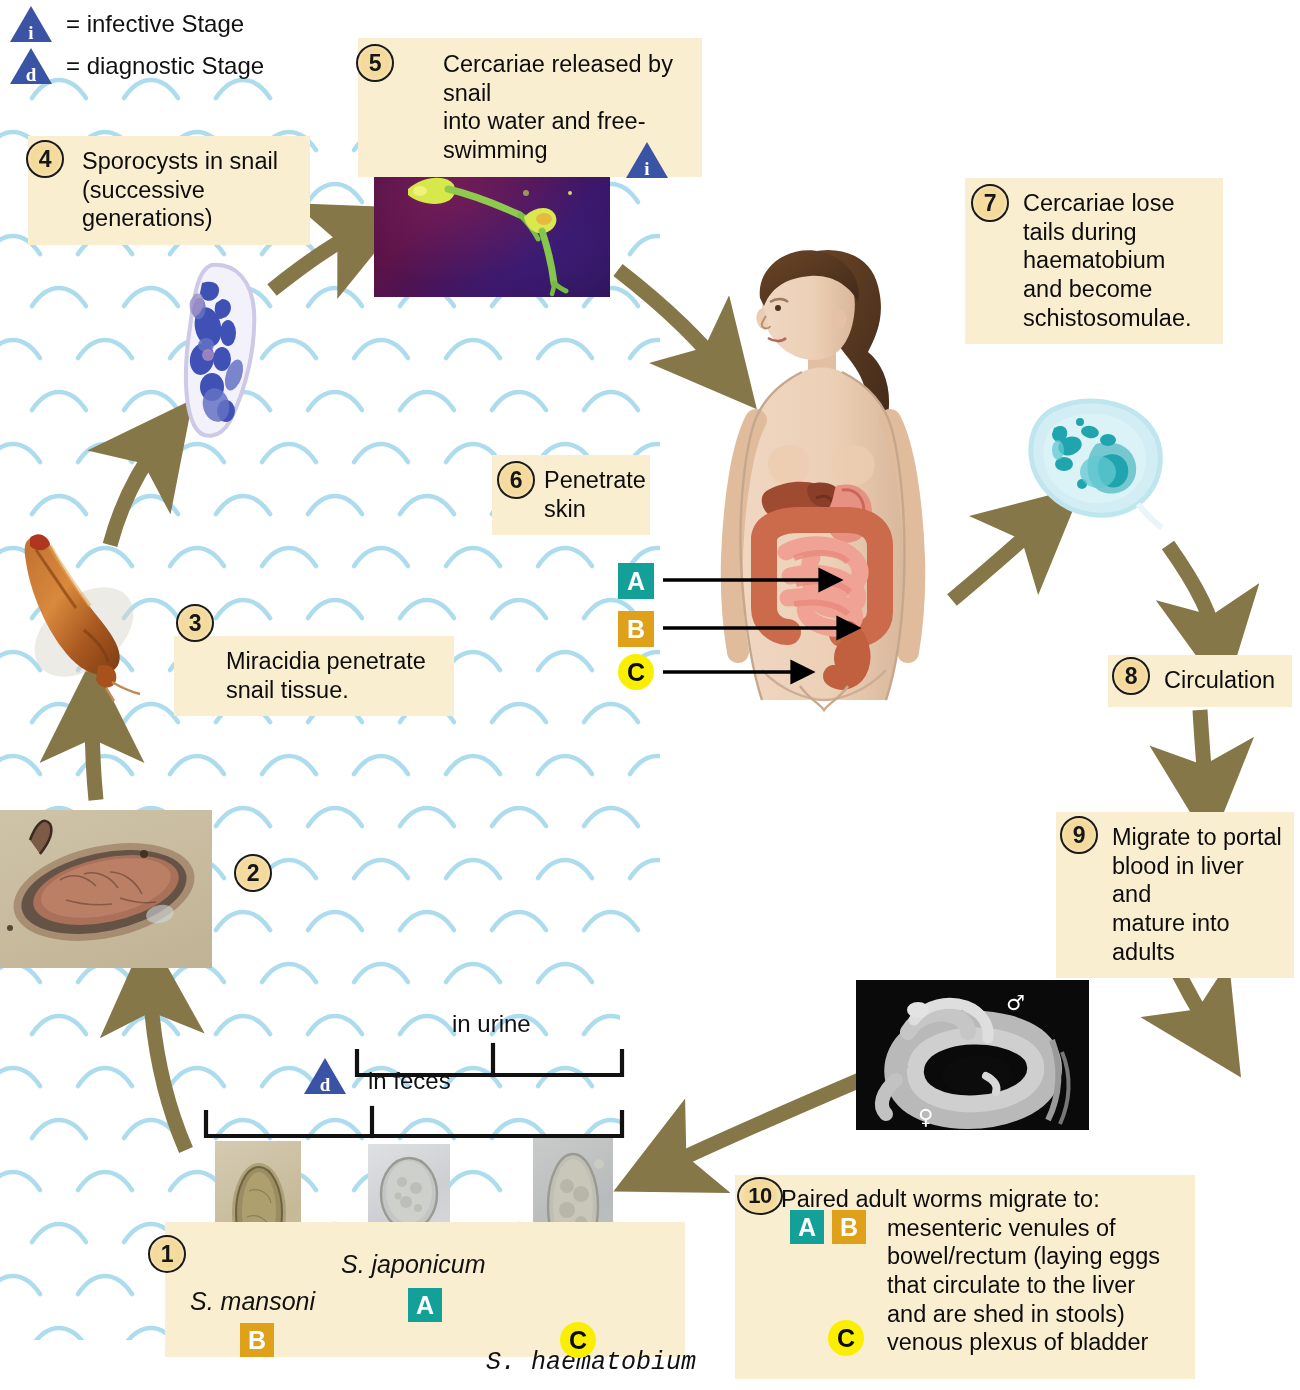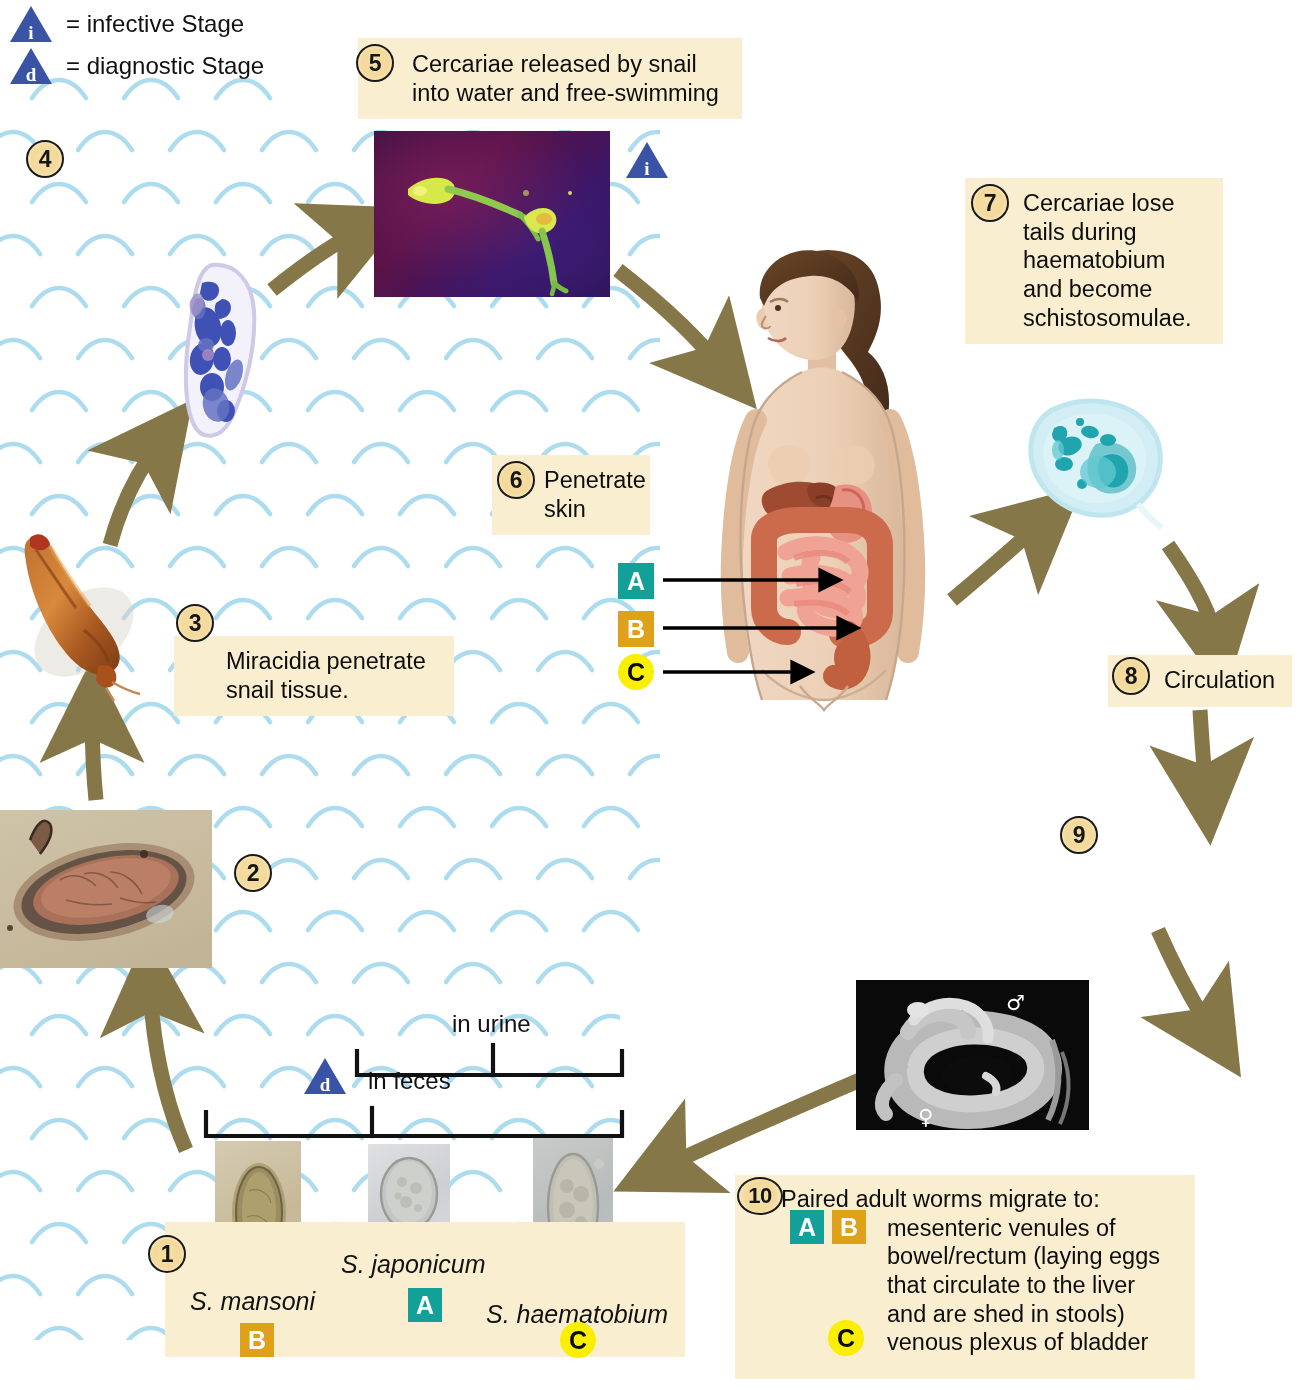--- a/index.html
+++ b/index.html
@@ -573,26 +573,31 @@
     </div>
     <div class="legend-text">= infective Stage</div>
   </div>
   <div class="legend-row" style="left:10px;top:48px;">
     <div class="tri">
       <span>d</span>
     </div>
     <div class="legend-text">= diagnostic Stage</div>
   </div>
 
-  <div class="box" style="left:358px;top:38px;width:384px;padding:12px 10px 12px 54px;">
+  <div class="box" style="left:358px;top:38px;width:344px;padding:12px 10px 12px 85px;">
     <span class="txt">Cercariae released by snail</span>
     <span class="txt">into water and free-swimming</span>
   </div>
   <div class="stepnum" style="left:356px;top:44px;">5</div>
 
+  <div class="box" style="left:28px;top:136px;width:282px;padding:11px 8px 12px 54px;">
+    <span class="txt">Sporocysts in snail</span>
+    <span class="txt">(successive</span>
+    <span class="txt">generations)</span>
+  </div>
   <div class="stepnum" style="left:26px;top:140px;">4</div>
 
   <div class="box" style="left:965px;top:178px;width:258px;padding:11px 8px 12px 58px;">
     <span class="txt">Cercariae lose</span>
     <span class="txt">tails during</span>
     <span class="txt">haematobium</span>
     <span class="txt">and become</span>
     <span class="txt">schistosomulae.</span>
   </div>
   <div class="stepnum" style="left:971px;top:184px;">7</div>
@@ -607,20 +612,25 @@
     <span class="txt">Miracidia penetrate</span>
     <span class="txt">snail tissue.</span>
   </div>
   <div class="stepnum" style="left:176px;top:604px;">3</div>
 
   <div class="box" style="left:1108px;top:655px;width:184px;padding:11px 8px 12px 56px;">
     <span class="txt">Circulation</span>
   </div>
   <div class="stepnum" style="left:1112px;top:657px;">8</div>
 
+  <div class="box" style="left:1056px;top:812px;width:238px;padding:11px 8px 12px 56px;">
+    <span class="txt">Migrate to portal</span>
+    <span class="txt">blood in liver and</span>
+    <span class="txt">mature into adults</span>
+  </div>
   <div class="stepnum" style="left:1060px;top:816px;">9</div>
 
   <div class="stepnum" style="left:234px;top:854px;">2</div>
 
   <div class="box" style="left:165px;top:1222px;width:520px;height:135px;padding:0;"></div>
   <div class="stepnum" style="left:148px;top:1235px;">1</div>
 
   <div class="box" style="left:735px;top:1175px;width:460px;height:204px;padding:10px 8px 10px 46px;">
     <span class="txt" style="margin-left:0;">Paired adult worms migrate to:</span>
     <span class="txt" style="margin-left:106px;">mesenteric venules of</span>
@@ -633,21 +643,21 @@
   <div class="badge sq A" style="position:absolute;left:790px;top:1210px;z-index:9;">A</div>
   <div class="badge sq B" style="position:absolute;left:832px;top:1210px;z-index:9;">B</div>
   <div class="badge circ C" style="position:absolute;left:828px;top:1320px;z-index:9;">C</div>
 
   <div class="species" style="left:190px;top:1287px;">S. mansoni</div>
   <div class="badge sq B" style="position:absolute;left:240px;top:1323px;z-index:9;">B</div>
 
   <div class="species" style="left:341px;top:1250px;">S. japonicum</div>
   <div class="badge sq A" style="position:absolute;left:408px;top:1288px;z-index:9;">A</div>
 
-  <div class="species" style="left:486px;top:1300px;">S. haematobium</div>
+  <div class="species" style="left:486px;top:1348px;font-family:Liberation Mono, monospace;">S. haematobium</div>
   <div class="badge circ C" style="position:absolute;left:560px;top:1322px;z-index:9;">C</div>
 
   <svg id="brackets" viewBox="0 0 1300 1390">
     <g stroke="#111" stroke-width="4.2" fill="none" stroke-linecap="square">
 
       <path d="M357,1051 L357,1075 L622,1075 L622,1051"></path>
       <path d="M493,1075 L493,1045"></path>
 
       <path d="M206,1112 L206,1136 L622,1136 L622,1112"></path>
       <path d="M372,1136 L372,1108"></path>

